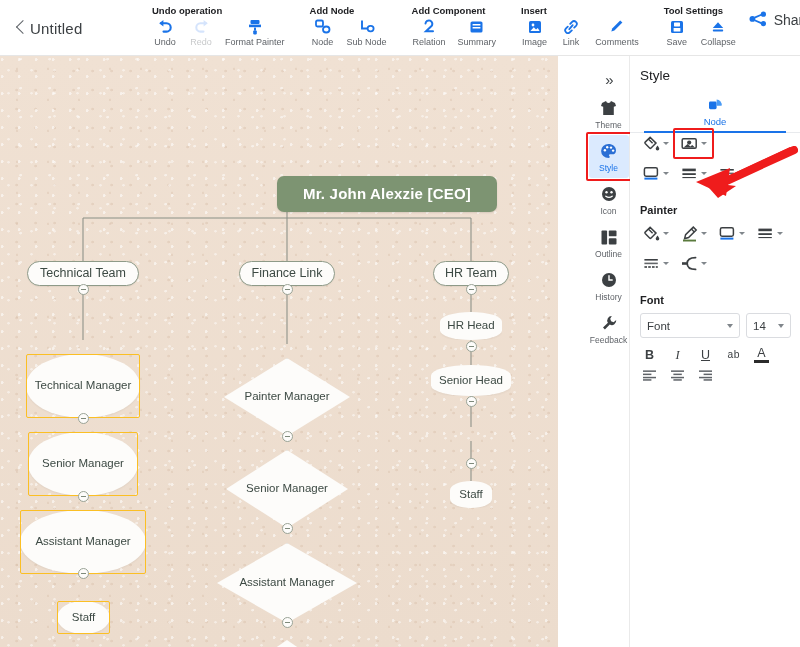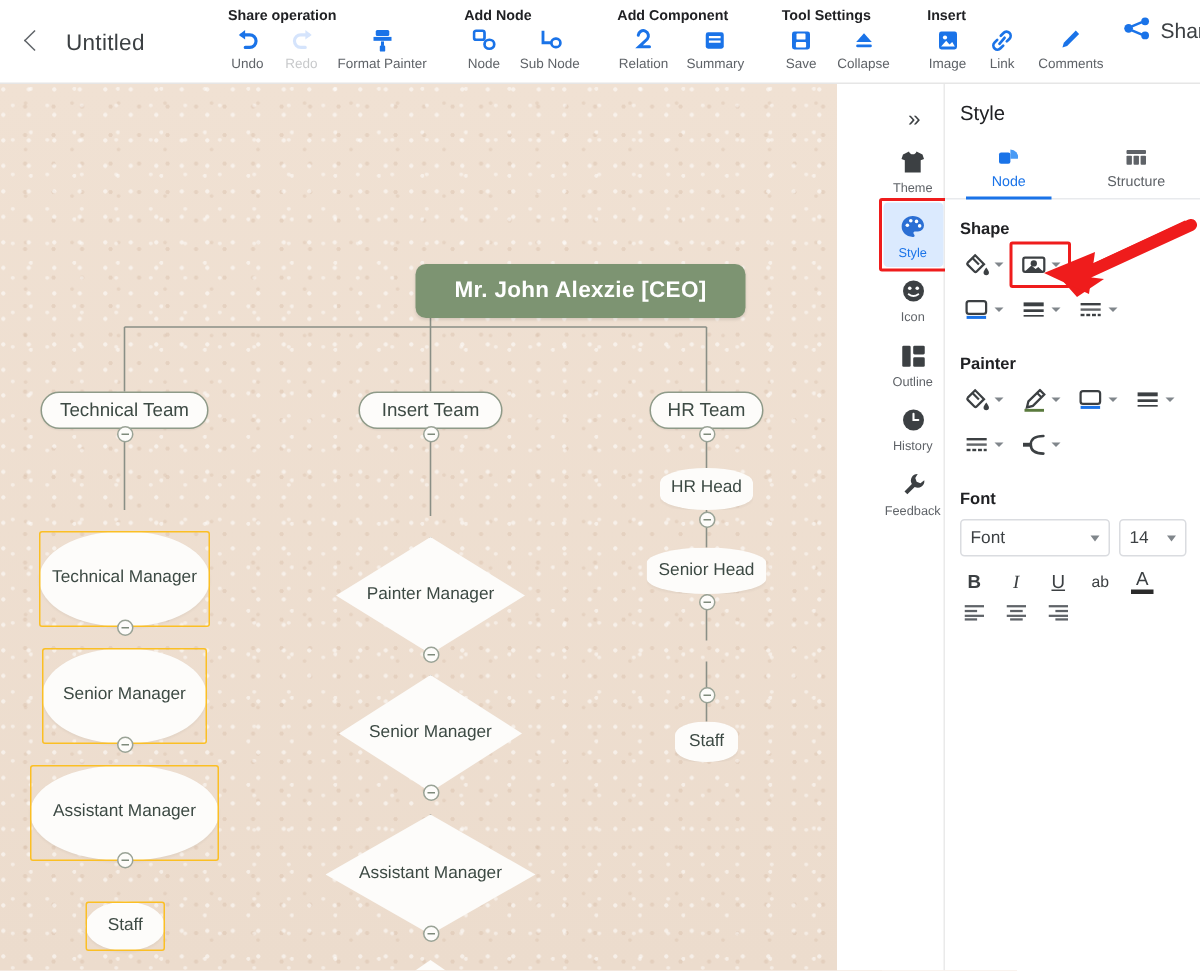--- a/index.html
+++ b/index.html
@@ -13,21 +13,21 @@
   }
 
   
   #toolbar {
     position:absolute; left:0; top:0; width:800px; height:56px;
     background:#ffffff;
     border-bottom:1px solid #e6e6e6;
     display:flex; align-items:flex-start;
   }
   .back-zone {
-    display:flex; align-items:center; height:56px; padding-left:12px; gap:14px;
+    display:flex; align-items:center; height:56px; padding-left:12px; 
     width:140px; flex:none;
   }
   .back-arrow {
     width:18px; height:18px; position:relative; cursor:pointer; flex:none;
   }
   .back-arrow:before {
     content:""; position:absolute; left:6px; top:3px;
     width:9px; height:9px; border-left:1.6px solid #5f6368; border-bottom:1.6px solid #5f6368;
     transform:rotate(45deg);
   }
@@ -193,21 +193,21 @@
 <div id="toolbar">
 
   <div class="back-zone">
     <div class="back-arrow"></div>
     <div class="doc-title">Untitled</div>
   </div>
 
   <div class="tb-groups">
 
     <div class="tb-group">
-      <div class="tb-group-title">Share operation</div>
+      <div class="tb-group-title">Undo operation</div>
       <div class="tb-items">
         <div class="tb-item">
           <span class="tb-ico">
             <svg width="17" height="15" viewBox="0 0 17 15">
                 <path d="M4 4.2 L9.5 4.2 A4.2 4.2 0 1 1 9.5 12.6 L6.5 12.6" stroke="#1a73e8" stroke-width="2.1" fill="none" stroke-linecap="round"></path>
                 <path d="M6.4 1 L2.2 4.3 L6.4 7.4 Z" fill="#1a73e8"></path>
               </svg>
           </span>
           <span class="tb-label">Undo</span>
         </div>
@@ -276,74 +276,74 @@
                 <rect x="3.6" y="4" width="7.8" height="1.5" fill="#fff"></rect>
                 <rect x="3.6" y="7" width="7.8" height="1.5" fill="#fff"></rect>
               </svg>
           </span>
           <span class="tb-label">Summary</span>
         </div>
       </div>
     </div>
 
     <div class="tb-group">
+      <div class="tb-group-title">Insert</div>
+      <div class="tb-items">
+        <div class="tb-item">
+          <span class="tb-ico">
+            <svg width="14" height="14" viewBox="0 0 14 14">
+                <rect x="1" y="1" width="12" height="12" rx="1.6" fill="#1a73e8"></rect>
+                <circle cx="5" cy="5" r="1.4" fill="#fff"></circle>
+                <path d="M2.4 11 L5.8 7.2 L8 9.6 L9.8 8 L11.6 11 Z" fill="#fff"></path>
+              </svg>
+          </span>
+          <span class="tb-label">Image</span>
+        </div>
+        <div class="tb-item">
+          <span class="tb-ico">
+            <svg width="16" height="14" viewBox="0 0 16 14">
+                <path d="M6.3 9.2 L9.7 5.2" stroke="#1a73e8" stroke-width="1.8" stroke-linecap="round"></path>
+                <path d="M7.2 3.8 L9 2 A2.7 2.7 0 0 1 13 5.8 L11.2 7.6" stroke="#1a73e8" stroke-width="1.8" fill="none" stroke-linecap="round"></path>
+                <path d="M8.8 10.4 L7 12.2 A2.7 2.7 0 0 1 3 8.4 L4.8 6.6" stroke="#1a73e8" stroke-width="1.8" fill="none" stroke-linecap="round"></path>
+              </svg>
+          </span>
+          <span class="tb-label">Link</span>
+        </div>
+        <div class="tb-item">
+          <span class="tb-ico">
+            <svg width="15" height="15" viewBox="0 0 15 15">
+                <path d="M11.2 1.4 L13.4 3.6 L5.4 11.6 L2.3 12.6 L3.2 9.5 Z" fill="#1a73e8"></path>
+              </svg>
+          </span>
+          <span class="tb-label">Comments</span>
+        </div>
+      </div>
+    </div>
+
+    <div class="tb-group">
       <div class="tb-group-title">Tool Settings</div>
       <div class="tb-items">
         <div class="tb-item">
           <span class="tb-ico">
             <svg width="14" height="14" viewBox="0 0 14 14">
                 <rect x="1" y="1" width="12" height="12" rx="1.6" fill="#1a73e8"></rect>
                 <rect x="4" y="2.4" width="6" height="4" rx=".6" fill="#fff"></rect>
                 <rect x="3.6" y="8" width="6.8" height="3.6" rx=".6" fill="#fff"></rect>
               </svg>
           </span>
           <span class="tb-label">Save</span>
         </div>
         <div class="tb-item">
           <span class="tb-ico">
             <svg width="16" height="13" viewBox="0 0 16 13">
                 <path d="M8 2.2 L13.2 8 L2.8 8 Z" fill="#1a73e8"></path>
                 <rect x="2.8" y="9.6" width="10.4" height="1.9" rx=".9" fill="#1a73e8"></rect>
               </svg>
           </span>
           <span class="tb-label">Collapse</span>
-        </div>
-      </div>
-    </div>
-
-    <div class="tb-group">
-      <div class="tb-group-title">Insert</div>
-      <div class="tb-items">
-        <div class="tb-item">
-          <span class="tb-ico">
-            <svg width="14" height="14" viewBox="0 0 14 14">
-                <rect x="1" y="1" width="12" height="12" rx="1.6" fill="#1a73e8"></rect>
-                <circle cx="5" cy="5" r="1.4" fill="#fff"></circle>
-                <path d="M2.4 11 L5.8 7.2 L8 9.6 L9.8 8 L11.6 11 Z" fill="#fff"></path>
-              </svg>
-          </span>
-          <span class="tb-label">Image</span>
-        </div>
-        <div class="tb-item">
-          <span class="tb-ico">
-            <svg width="16" height="14" viewBox="0 0 16 14">
-                <path d="M6.3 9.2 L9.7 5.2" stroke="#1a73e8" stroke-width="1.8" stroke-linecap="round"></path>
-                <path d="M7.2 3.8 L9 2 A2.7 2.7 0 0 1 13 5.8 L11.2 7.6" stroke="#1a73e8" stroke-width="1.8" fill="none" stroke-linecap="round"></path>
-                <path d="M8.8 10.4 L7 12.2 A2.7 2.7 0 0 1 3 8.4 L4.8 6.6" stroke="#1a73e8" stroke-width="1.8" fill="none" stroke-linecap="round"></path>
-              </svg>
-          </span>
-          <span class="tb-label">Link</span>
-        </div>
-        <div class="tb-item">
-          <span class="tb-ico">
-            <svg width="15" height="15" viewBox="0 0 15 15">
-                <path d="M11.2 1.4 L13.4 3.6 L5.4 11.6 L2.3 12.6 L3.2 9.5 Z" fill="#1a73e8"></path>
-              </svg>
-          </span>
-          <span class="tb-label">Comments</span>
         </div>
       </div>
     </div>
 
   </div>
 
   <div class="tb-right">
     <div class="tb-btn">
       <span>
         <svg width="19" height="16" viewBox="0 0 19 16">
@@ -389,21 +389,21 @@
     </svg>
 
     <div class="node n-root" style="left:277px;top:120px;width:220px;height:36px;">
       <span class="lbl">Mr. John Alexzie [CEO]</span>
     </div>
 
     <div class="node n-pill" style="left:27px;top:205px;width:112px;height:25px;">
       <span class="lbl">Technical Team</span>
     </div>
     <div class="node n-pill" style="left:239px;top:205px;width:96px;height:25px;">
-      <span class="lbl">Insert Team</span>
+      <span class="lbl">Finance Link</span>
     </div>
     <div class="node n-pill" style="left:433px;top:205px;width:76px;height:25px;">
       <span class="lbl">HR Team</span>
     </div>
 
     <div class="node n-ellipse" style="left:26px;top:298px;width:114px;height:64px;">
       <span class="lbl">Technical Manager</span>
     </div>
     <div class="sel-box" style="left:26px;top:298px;width:114px;height:64px;"></div>
 
@@ -539,34 +539,22 @@
   <div class="panel-tabs">
     <div class="ptab active">
       <span class="ptab-ico">
         <svg width="15" height="15" viewBox="0 0 15 15">
             <rect x="1" y="3.6" width="7.6" height="7.6" rx="1.4" fill="#1a73e8"></rect>
             <path d="M8.6 1.6 A5.2 5.2 0 0 1 13.6 7.8 L8.6 7.8 Z" fill="#4a9bf5"></path>
           </svg>
       </span>
       <span class="ptab-label">Node</span>
     </div>
-    <div class="ptab">
-      <span class="ptab-ico">
-        <svg width="15" height="14" viewBox="0 0 15 14">
-            <rect x="1" y="2" width="13" height="2.6" rx=".6" fill="#5f6368"></rect>
-            <rect x="1" y="5.8" width="3.6" height="6" rx=".6" fill="#5f6368"></rect>
-            <rect x="5.7" y="5.8" width="3.6" height="6" rx=".6" fill="#5f6368"></rect>
-            <rect x="10.4" y="5.8" width="3.6" height="6" rx=".6" fill="#5f6368"></rect>
-          </svg>
-      </span>
-      <span class="ptab-label">Structure</span>
-    </div>
-  </div>
-
-  <div class="sec-title">Shape</div>
+  </div>
+
 
   <div class="ctrl-row">
     <div class="ctrl">
       <span class="ctrl-ico">
         <svg width="17" height="16" viewBox="0 0 17 16">
             <path d="M7.1 1.2 L2.2 6.1 A1.1 1.1 0 0 0 2.2 7.6 L6.6 12 A1.1 1.1 0 0 0 8.1 12 L13 7.1 Z" fill="none" stroke="#3c4043" stroke-width="1.5"></path>
             <path d="M5.3 3 L9.6 7.3" stroke="#3c4043" stroke-width="1.5"></path>
             <path d="M14.5 9.4 C15.6 10.9 16.3 12 16.3 12.7 A1.8 1.8 0 0 1 12.7 12.7 C12.7 12 13.4 10.9 14.5 9.4 Z" fill="#3c4043"></path>
           </svg>
       </span>
@@ -703,21 +691,21 @@
     <div class="sel-box-ui sel-size">
       <span>14</span>
       <span class="tri"></span>
     </div>
   </div>
 
   <div class="fmt-row">
     <div class="fmt-btn" style="font-weight:bold;">B</div>
     <div class="fmt-btn" style="font-style:italic;font-family:'Liberation Serif',serif;">I</div>
     <div class="fmt-btn" style="text-decoration:underline;">U</div>
-    <div class="fmt-btn" style="font-size:10.5px;">ab</div>
+    <div class="fmt-btn" style="font-size:10.5px;font-family:Liberation Mono, monospace;">ab</div>
     <div class="fmt-btn" style="border-bottom:3px solid #2b2b2b;padding-bottom:1px;">A</div>
   </div>
 
   <div class="fmt-row">
     <div class="fmt-btn">
       <span>
         <svg width="14" height="11" viewBox="0 0 14 11">
             <rect x="0" y="0.4" width="13" height="1.5" fill="#5f6368"></rect>
             <rect x="0" y="3.6" width="8.4" height="1.5" fill="#5f6368"></rect>
             <rect x="0" y="6.8" width="13" height="1.5" fill="#5f6368"></rect>

